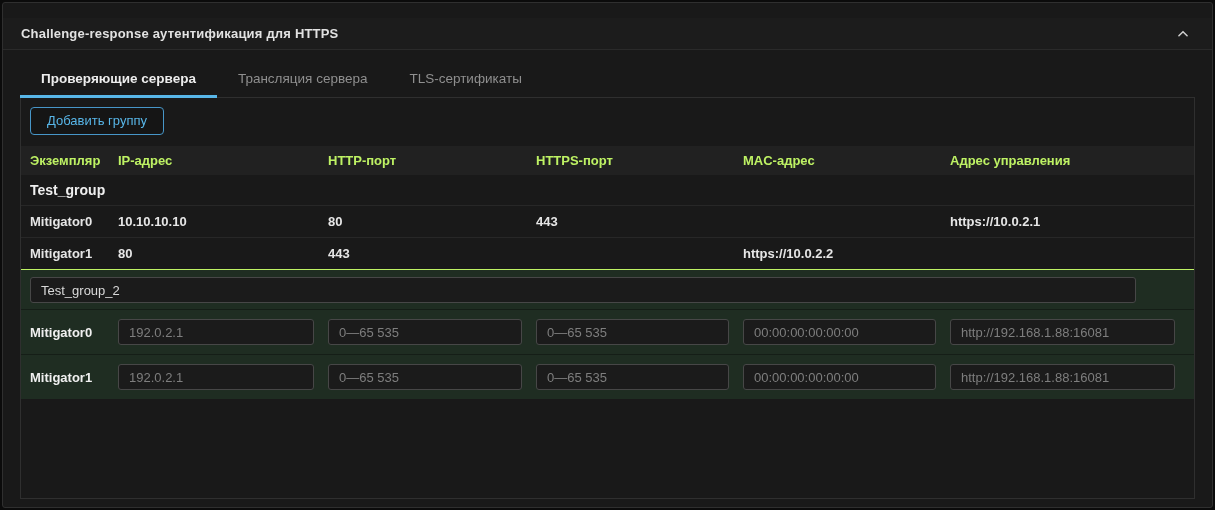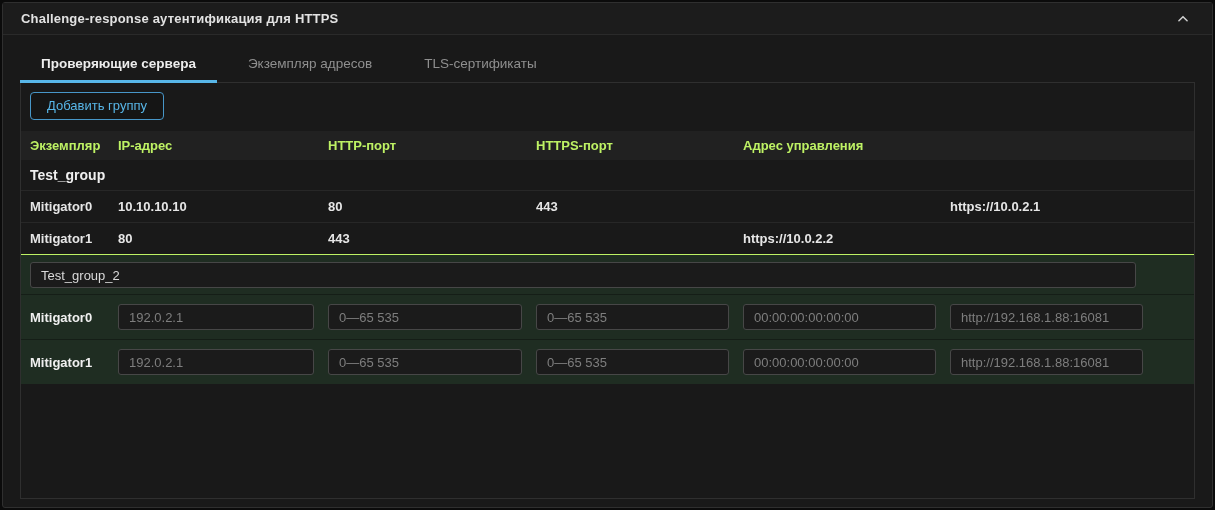--- a/index.html
+++ b/index.html
@@ -11,45 +11,45 @@
     --inner-border:#2f2f2f;
     --thead-bg:#212121;
     --green:#1f2d22;
     --input-bg:#1b1b1b;
     --input-border:#474747;
     --cols:88px 210px 208px 207px 207px 1fr;
   }
   *{box-sizing:border-box;margin:0;padding:0;font-family:"Liberation Sans","DejaVu Sans",sans-serif;}
   html,body{width:1215px;height:510px;background:#0b0b0b;overflow:hidden;}
   .panel{position:absolute;inset:2px;background:var(--panel-bg);border:1px solid var(--inner-border);border-radius:3px;display:flex;flex-direction:column;}
-  .panel-header{height:32px;flex:0 0 32px;display:flex;align-items:center;padding:0 18px;background:var(--header-bg);border-bottom:1px solid var(--line);}
+  .panel-header{height:32px;flex:0 0 32px;display:flex;align-items:center;padding:0 18px;background:var(--header-bg);border-bottom:1px solid var(--line);margin-top:15px;}
   .panel-title{font-size:13px;font-weight:700;color:#e2e2e2;letter-spacing:.2px;}
   .collapse{margin-left:auto;width:22px;height:22px;display:flex;align-items:center;justify-content:center;cursor:pointer;}
   .panel-body{flex:1;display:flex;flex-direction:column;padding:0 17px 8px;min-height:0;}
-  .tabs{display:flex;padding-top:8px;margin-bottom:-1px;position:relative;z-index:2;gap:10px;}
+  .tabs{display:flex;padding-top:8px;margin-bottom:-1px;position:relative;z-index:2;}
   .tab{position:relative;padding:13px 21px 12px;font-size:13.5px;color:#8f8f8f;cursor:pointer;white-space:nowrap;}
   .tab.active{color:#ededed;font-weight:700;}
   .tab.active::after{content:"";position:absolute;left:0;right:0;bottom:0;height:3px;background:var(--accent);}
   .inner{flex:1;border:1px solid var(--inner-border);display:flex;flex-direction:column;min-height:0;background:var(--panel-bg);}
   .toolbar{padding:9px;}
   .btn{display:inline-block;background:rgba(0,0,0,.15);color:var(--accent);border:1px solid var(--accent-border);border-radius:4px;padding:5px 16px;font-size:13px;cursor:pointer;line-height:16px;}
   .thead{display:grid;grid-template-columns:var(--cols);background:var(--thead-bg);padding:7px 9px;font-size:13px;font-weight:700;color:#bef264;margin-top:2px;}
   .grow{display:grid;grid-template-columns:var(--cols);padding:0 9px;height:32px;align-items:center;font-size:13px;font-weight:700;color:#e6e6e6;border-top:1px solid #272727;}
   .group-title{height:30px;display:flex;align-items:center;padding:0 9px;font-size:14px;font-weight:700;color:#efefef;border-top:none;text-align:right;}
   .cell{overflow:hidden;text-overflow:ellipsis;white-space:nowrap;padding-right:8px;}
   .group-edit{background:var(--green);border-top:1px solid #bef264;}
   .gname-row{padding:7px 9px 6px;}
   input{outline:none;}
   .txt{height:26px;background:var(--input-bg);border:1px solid var(--input-border);border-radius:3px;color:#d9d9d9;font-size:13px;padding:0 10px;}
   .txt::placeholder{color:#7e7e7e;opacity:1;}
   .gname{width:calc(100% - 49px);}
   .erow{display:grid;grid-template-columns:var(--cols);padding:9px;align-items:center;border-top:1px solid rgba(0,0,0,.32);}
   .erow .lbl{font-size:13px;font-weight:700;color:#f0f0f0;}
   .erow .txt{width:calc(100% - 14px);}
-  .erow .txt.last{width:193px;}
+  .erow .txt.last{width:225px;}
   .spacer{flex:1;}
   .footer{display:flex;justify-content:flex-end;padding:0 7px 11px;}
 </style>
 </head>
 <body>
 
 <div class="panel">
 
   <div class="panel-header">
     <span class="panel-title">Challenge-response аутентификация для HTTPS</span>
@@ -57,35 +57,36 @@
       <svg width="14" height="14" viewBox="0 0 24 24" fill="none" stroke="#cfcfcf" stroke-width="2.6" stroke-linecap="round" stroke-linejoin="round">
           <polyline points="5 15 12 8 19 15"></polyline>
         </svg>
     </span>
   </div>
 
   <div class="panel-body">
 
     <div class="tabs">
       <div class="tab active">Проверяющие сервера</div>
-      <div class="tab">Экземпляр адресов</div>
+      <div class="tab">Трансляция сервера</div>
       <div class="tab">TLS-сертификаты</div>
     </div>
 
     <div class="inner">
 
       <div class="toolbar">
         <span class="btn">Добавить группу</span>
       </div>
 
       <div class="thead">
         <div class="cell">Экземпляр</div>
         <div class="cell">IP-адрес</div>
         <div class="cell">HTTP-порт</div>
         <div class="cell">HTTPS-порт</div>
+        <div class="cell">MAC-адрес</div>
         <div class="cell">Адрес управления</div>
       </div>
 
       <div>
         <div class="group-title">Test_group</div>
 
         <div class="grow">
           <div class="cell">Mitigator0</div>
           <div class="cell">10.10.10.10</div>
           <div class="cell">80</div>

